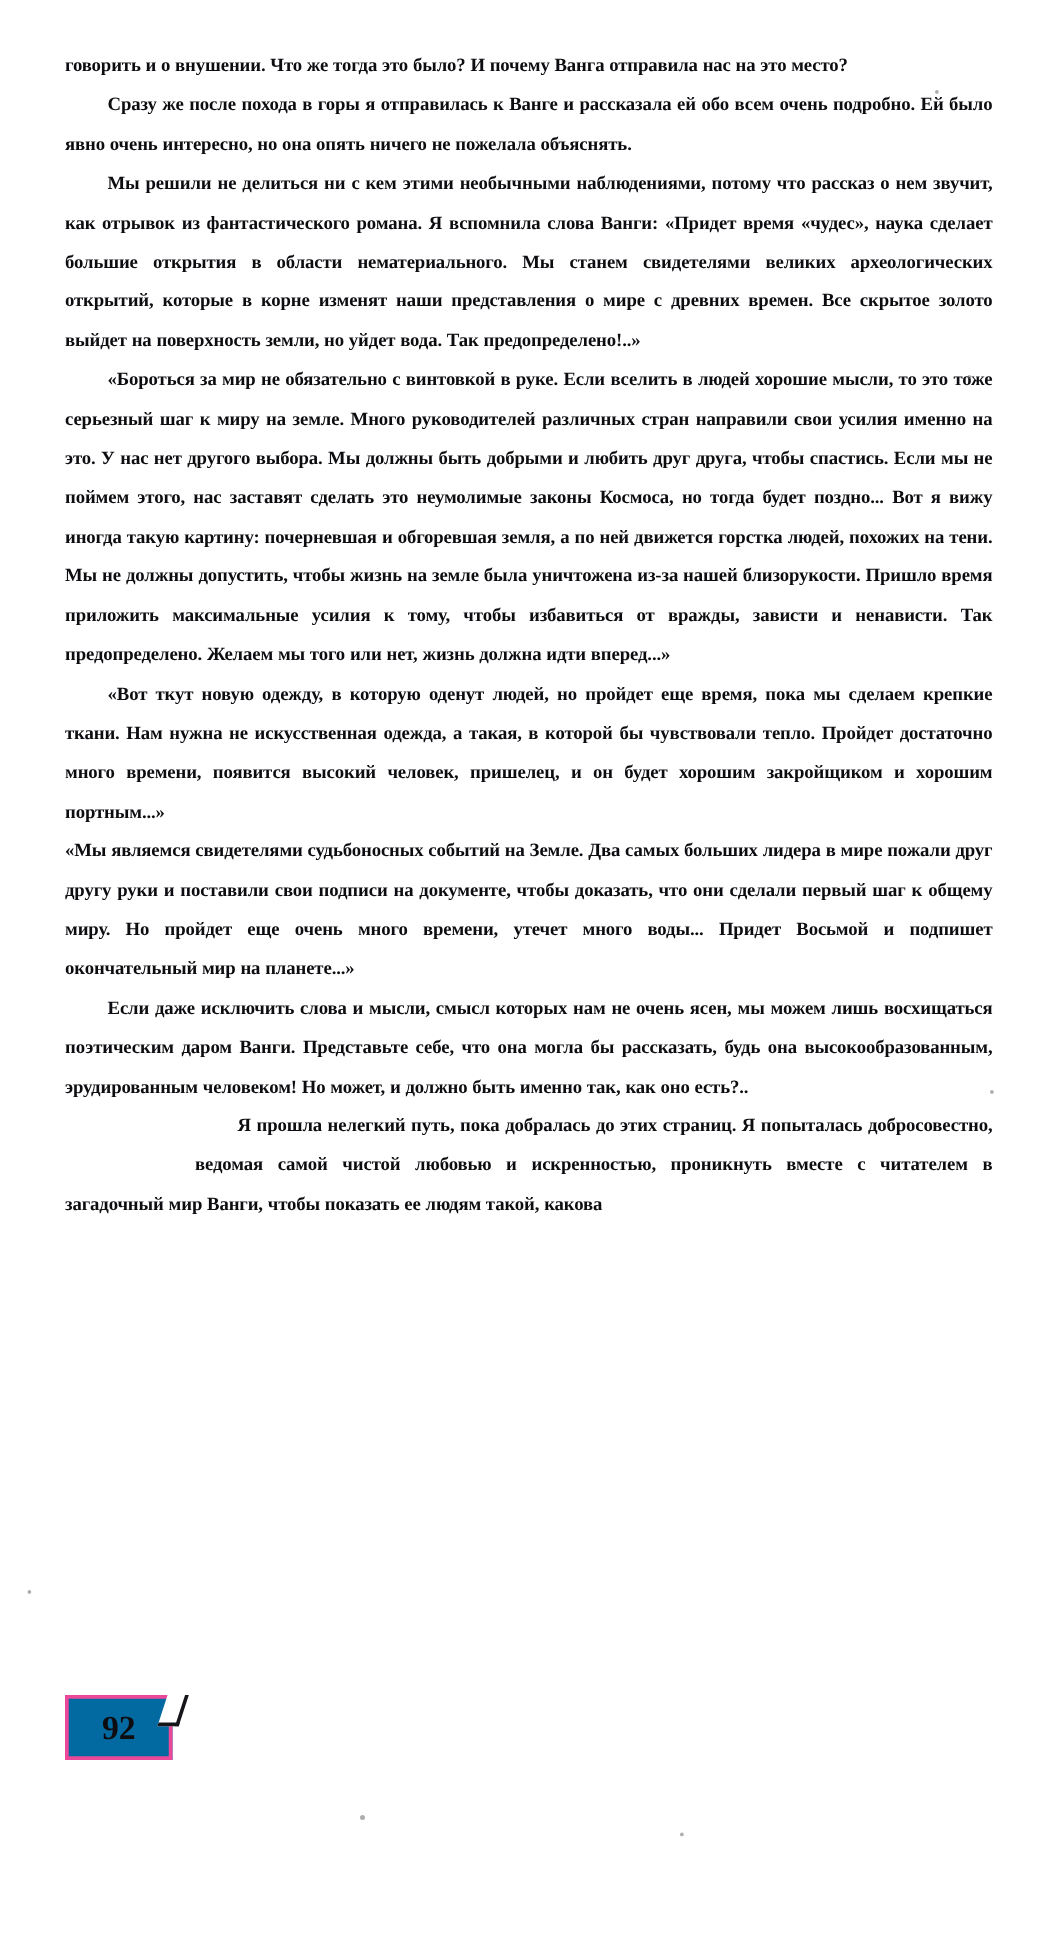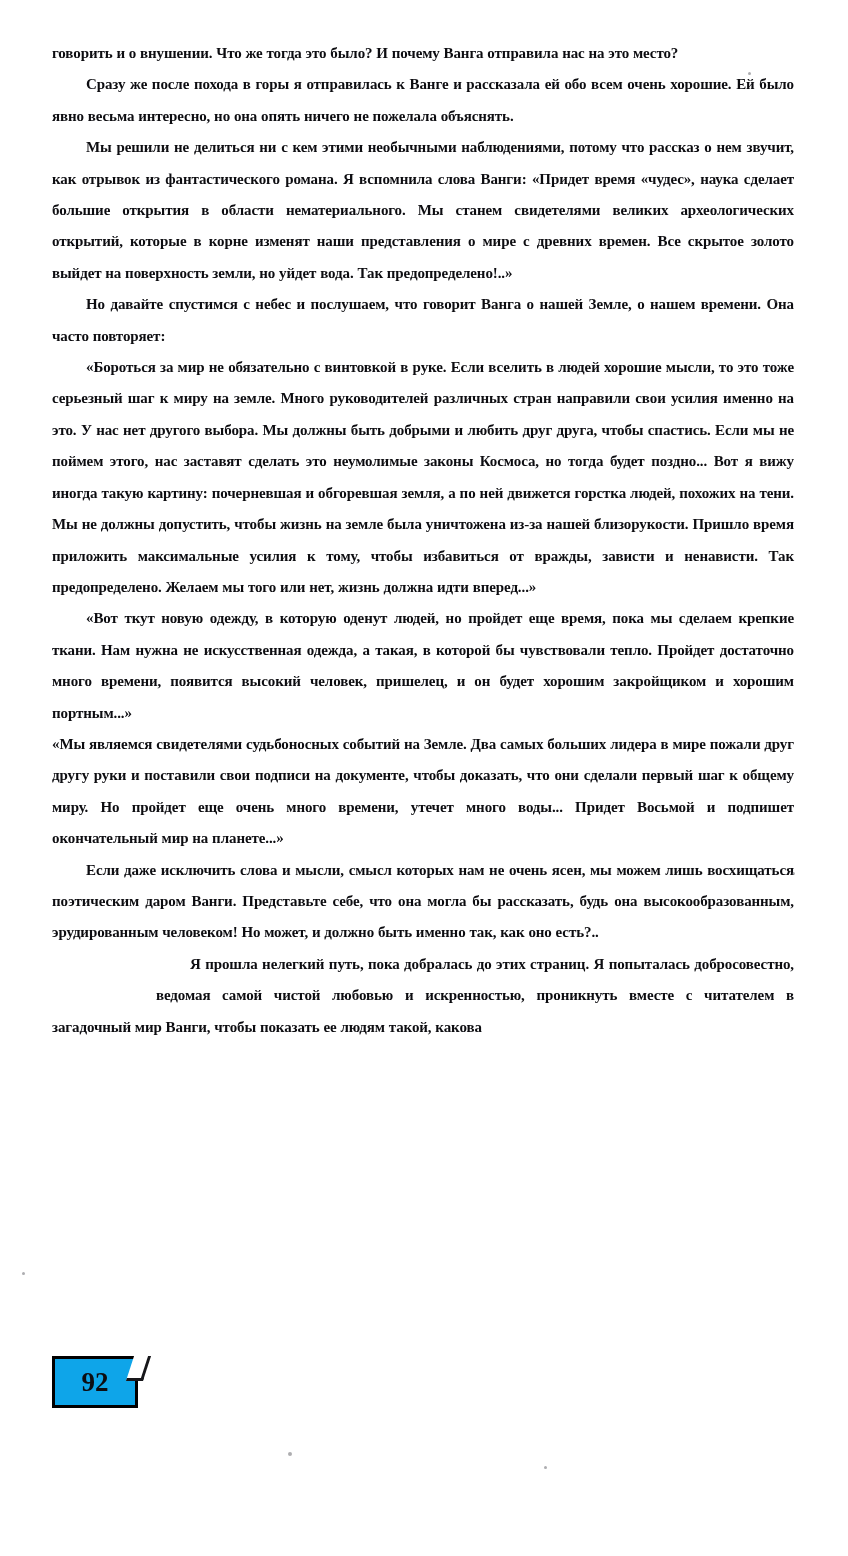--- a/index.html
+++ b/index.html
@@ -38,23 +38,23 @@
   }
   .para.noindent {
     text-indent: 0;
   }
   .page-number-box {
     position: absolute;
     left: 52px;
     top: 1356px;
     width: 86px;
     height: 52px;
-    border: 3px solid #000000;
+    border: 3px solid #ec4899;
     box-sizing: border-box;
-    background: #0ea5e9;
+    background: #0369a1;
     display: flex;
     align-items: center;
     justify-content: center;
   }
   .page-number-box .flap {
     position: absolute;
     right: -12px;
     top: -3px;
     width: 14px;
     height: 22px;
@@ -82,23 +82,22 @@
     opacity: .55;
   }
 </style>
 </head>
 <body>
 
 <div class="page">
 
   <div class="textblock">
     <p class="para noindent">говорить и о внушении. Что же тогда это было? И почему Ванга отправила нас на это место?</p>
-    <p class="para indent">Сразу же после похода в горы я отправилась к Ванге и рассказала ей обо всем очень хорошие. Ей было явно весьма интересно, но она опять ничего не пожелала объяснять.</p>
+    <p class="para indent">Сразу же после похода в горы я отправилась к Ванге и рассказала ей обо всем очень подробно. Ей было явно очень интересно, но она опять ничего не пожелала объяснять.</p>
     <p class="para indent">Мы решили не делиться ни с кем этими необычными наблюдениями, потому что рассказ о нем звучит, как отрывок из фантастического романа. Я вспомнила слова Ванги: «Придет время «чудес», наука сделает большие открытия в области нематериального. Мы станем свидетелями великих археологических открытий, которые в корне изменят наши представления о мире с древних времен. Все скрытое золото выйдет на поверхность земли, но уйдет вода. Так предопределено!..»</p>
-    <p class="para indent">Но давайте спустимся с небес и послушаем, что говорит Ванга о нашей Земле, о нашем времени. Она часто повторяет:</p>
     <p class="para indent">«Бороться за мир не обязательно с винтовкой в руке. Если вселить в людей хорошие мысли, то это тоже серьезный шаг к миру на земле. Много руководителей различных стран направили свои усилия именно на это. У нас нет другого выбора. Мы должны быть добрыми и любить друг друга, чтобы спастись. Если мы не поймем этого, нас заставят сделать это неумолимые законы Космоса, но тогда будет поздно... Вот я вижу иногда такую картину: почерневшая и обгоревшая земля, а по ней движется горстка людей, похожих на тени. Мы не должны допустить, чтобы жизнь на земле была уничтожена из-за нашей близорукости. Пришло время приложить максимальные усилия к тому, чтобы избавиться от вражды, зависти и ненависти. Так предопределено. Желаем мы того или нет, жизнь должна идти вперед...»</p>
     <p class="para indent">«Вот ткут новую одежду, в которую оденут людей, но пройдет еще время, пока мы сделаем крепкие ткани. Нам нужна не искусственная одежда, а такая, в которой бы чувствовали тепло. Пройдет достаточно много времени, появится высокий человек, пришелец, и он будет хорошим закройщиком и хорошим портным...»</p>
     <p class="para noindent">«Мы являемся свидетелями судьбоносных событий на Земле. Два самых больших лидера в мире пожали друг другу руки и поставили свои подписи на документе,  чтобы доказать, что они сделали первый шаг к общему миру. Но пройдет еще очень много времени, утечет много воды... Придет Восьмой и подпишет окончательный мир на планете...»</p>
     <p class="para indent">Если даже исключить слова и мысли, смысл которых нам не очень ясен, мы можем лишь восхищаться поэтическим даром Ванги. Представьте себе, что она могла бы рассказать, будь она высокообразованным, эрудированным человеком! Но может, и должно быть именно так, как оно есть?..</p>
     <p class="para indent"><span class="wrap-left"></span><span>Я прошла нелегкий путь, пока добралась до этих страниц. Я попыталась добросовестно, ведомая самой чистой любовью и искренностью, проникнуть вместе с читателем в загадочный мир Ванги, чтобы показать ее людям такой, какова</span></p>
   </div>
 
   <div class="page-number-box">
     <span class="page-number">92</span>
     <span class="flap"></span>

